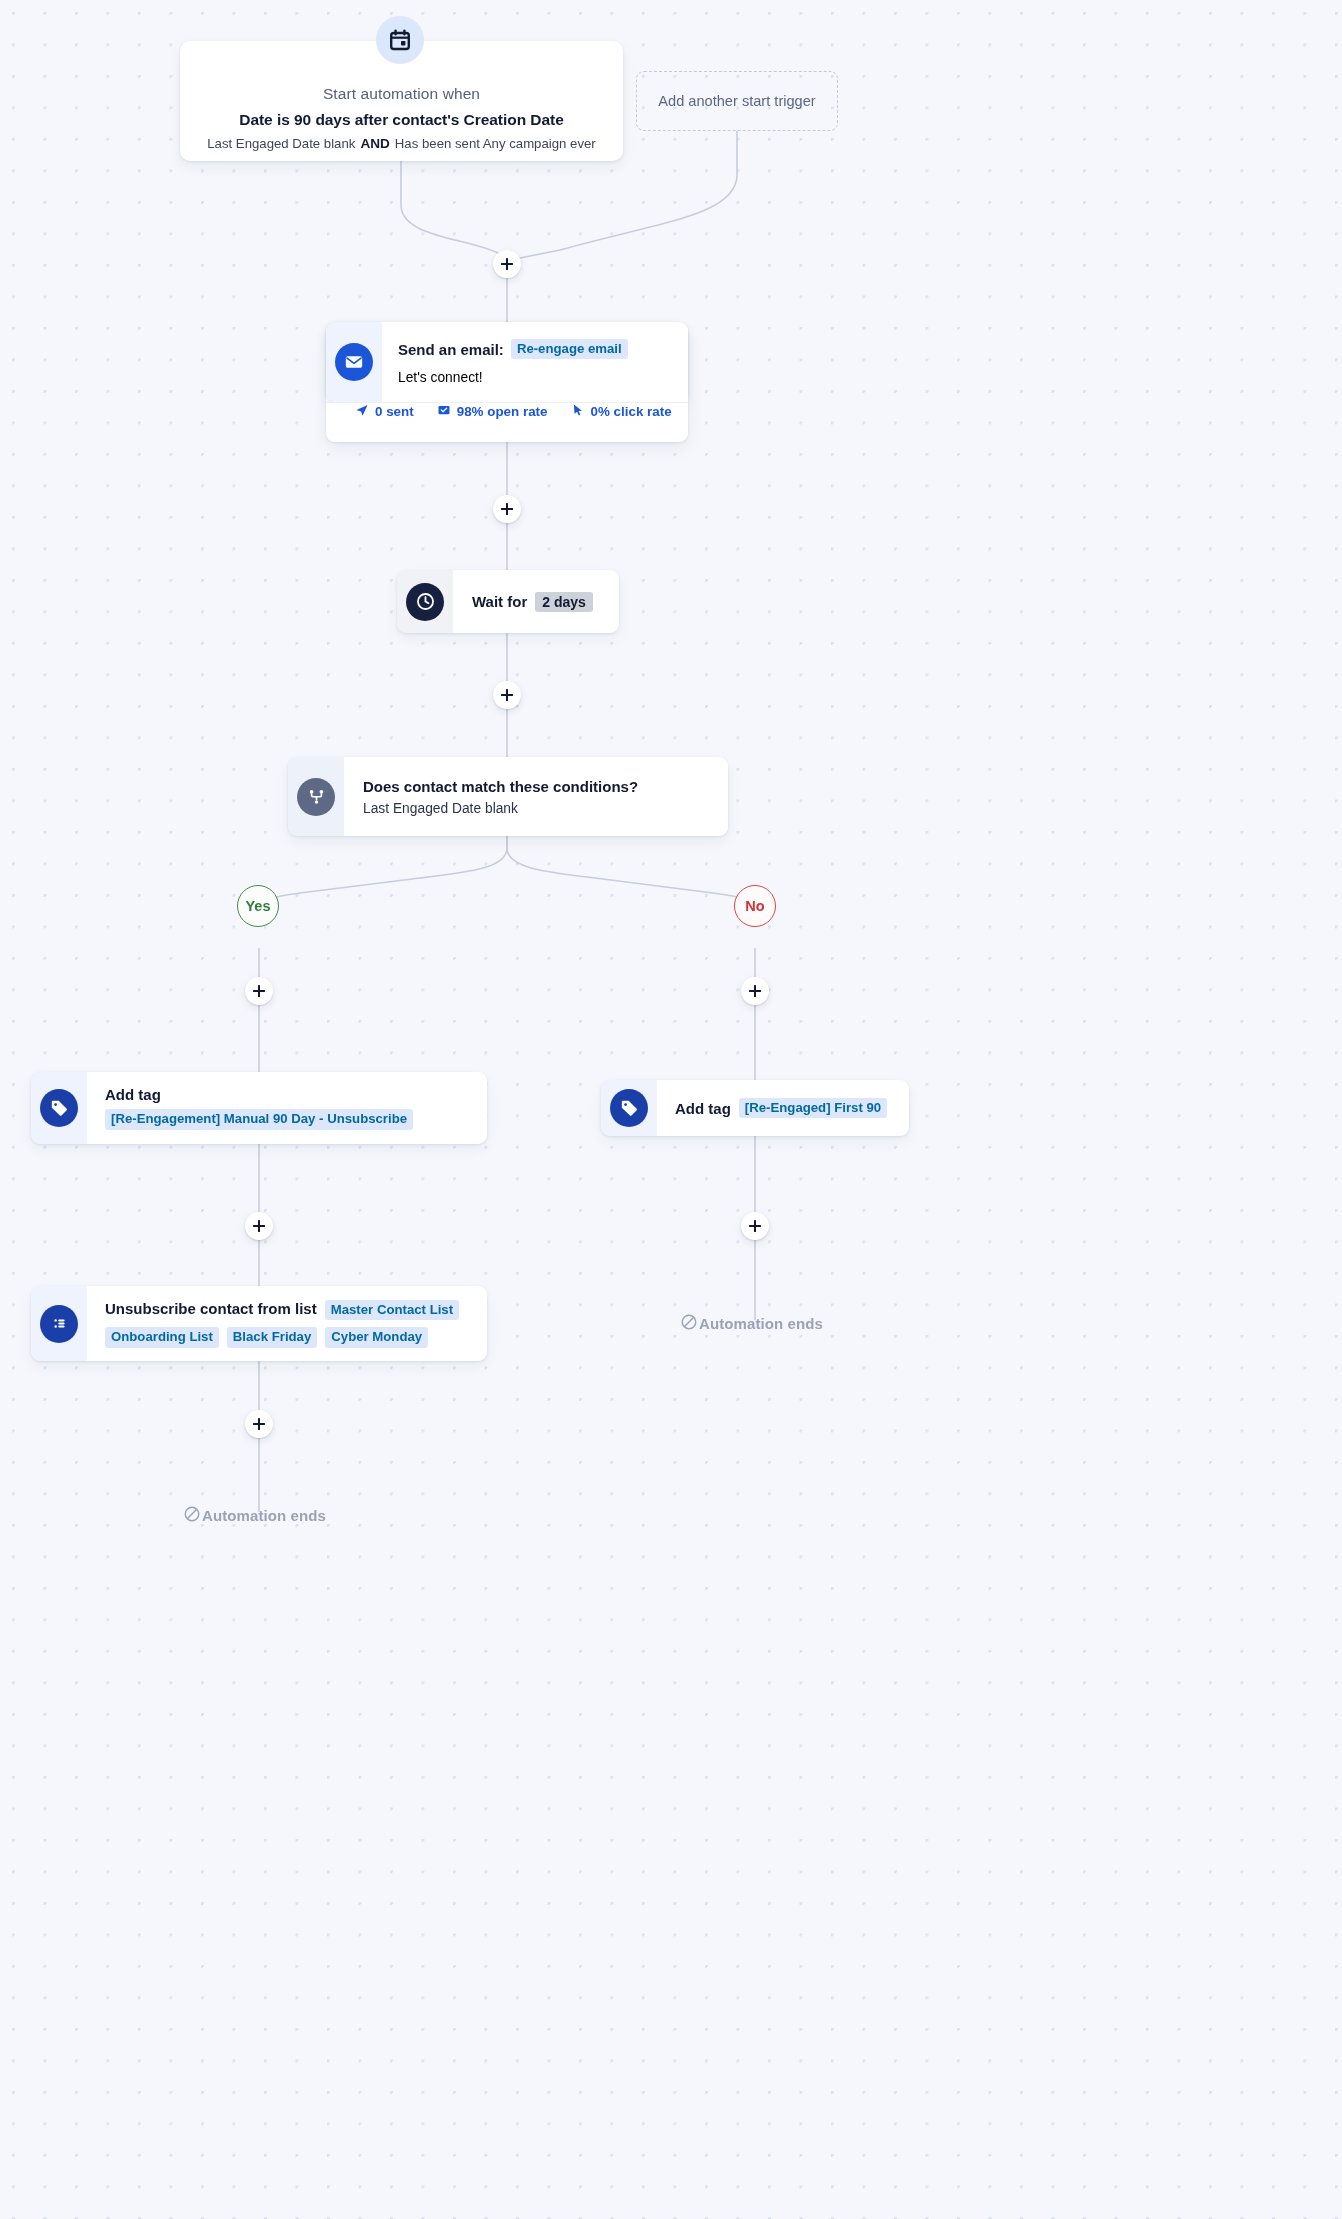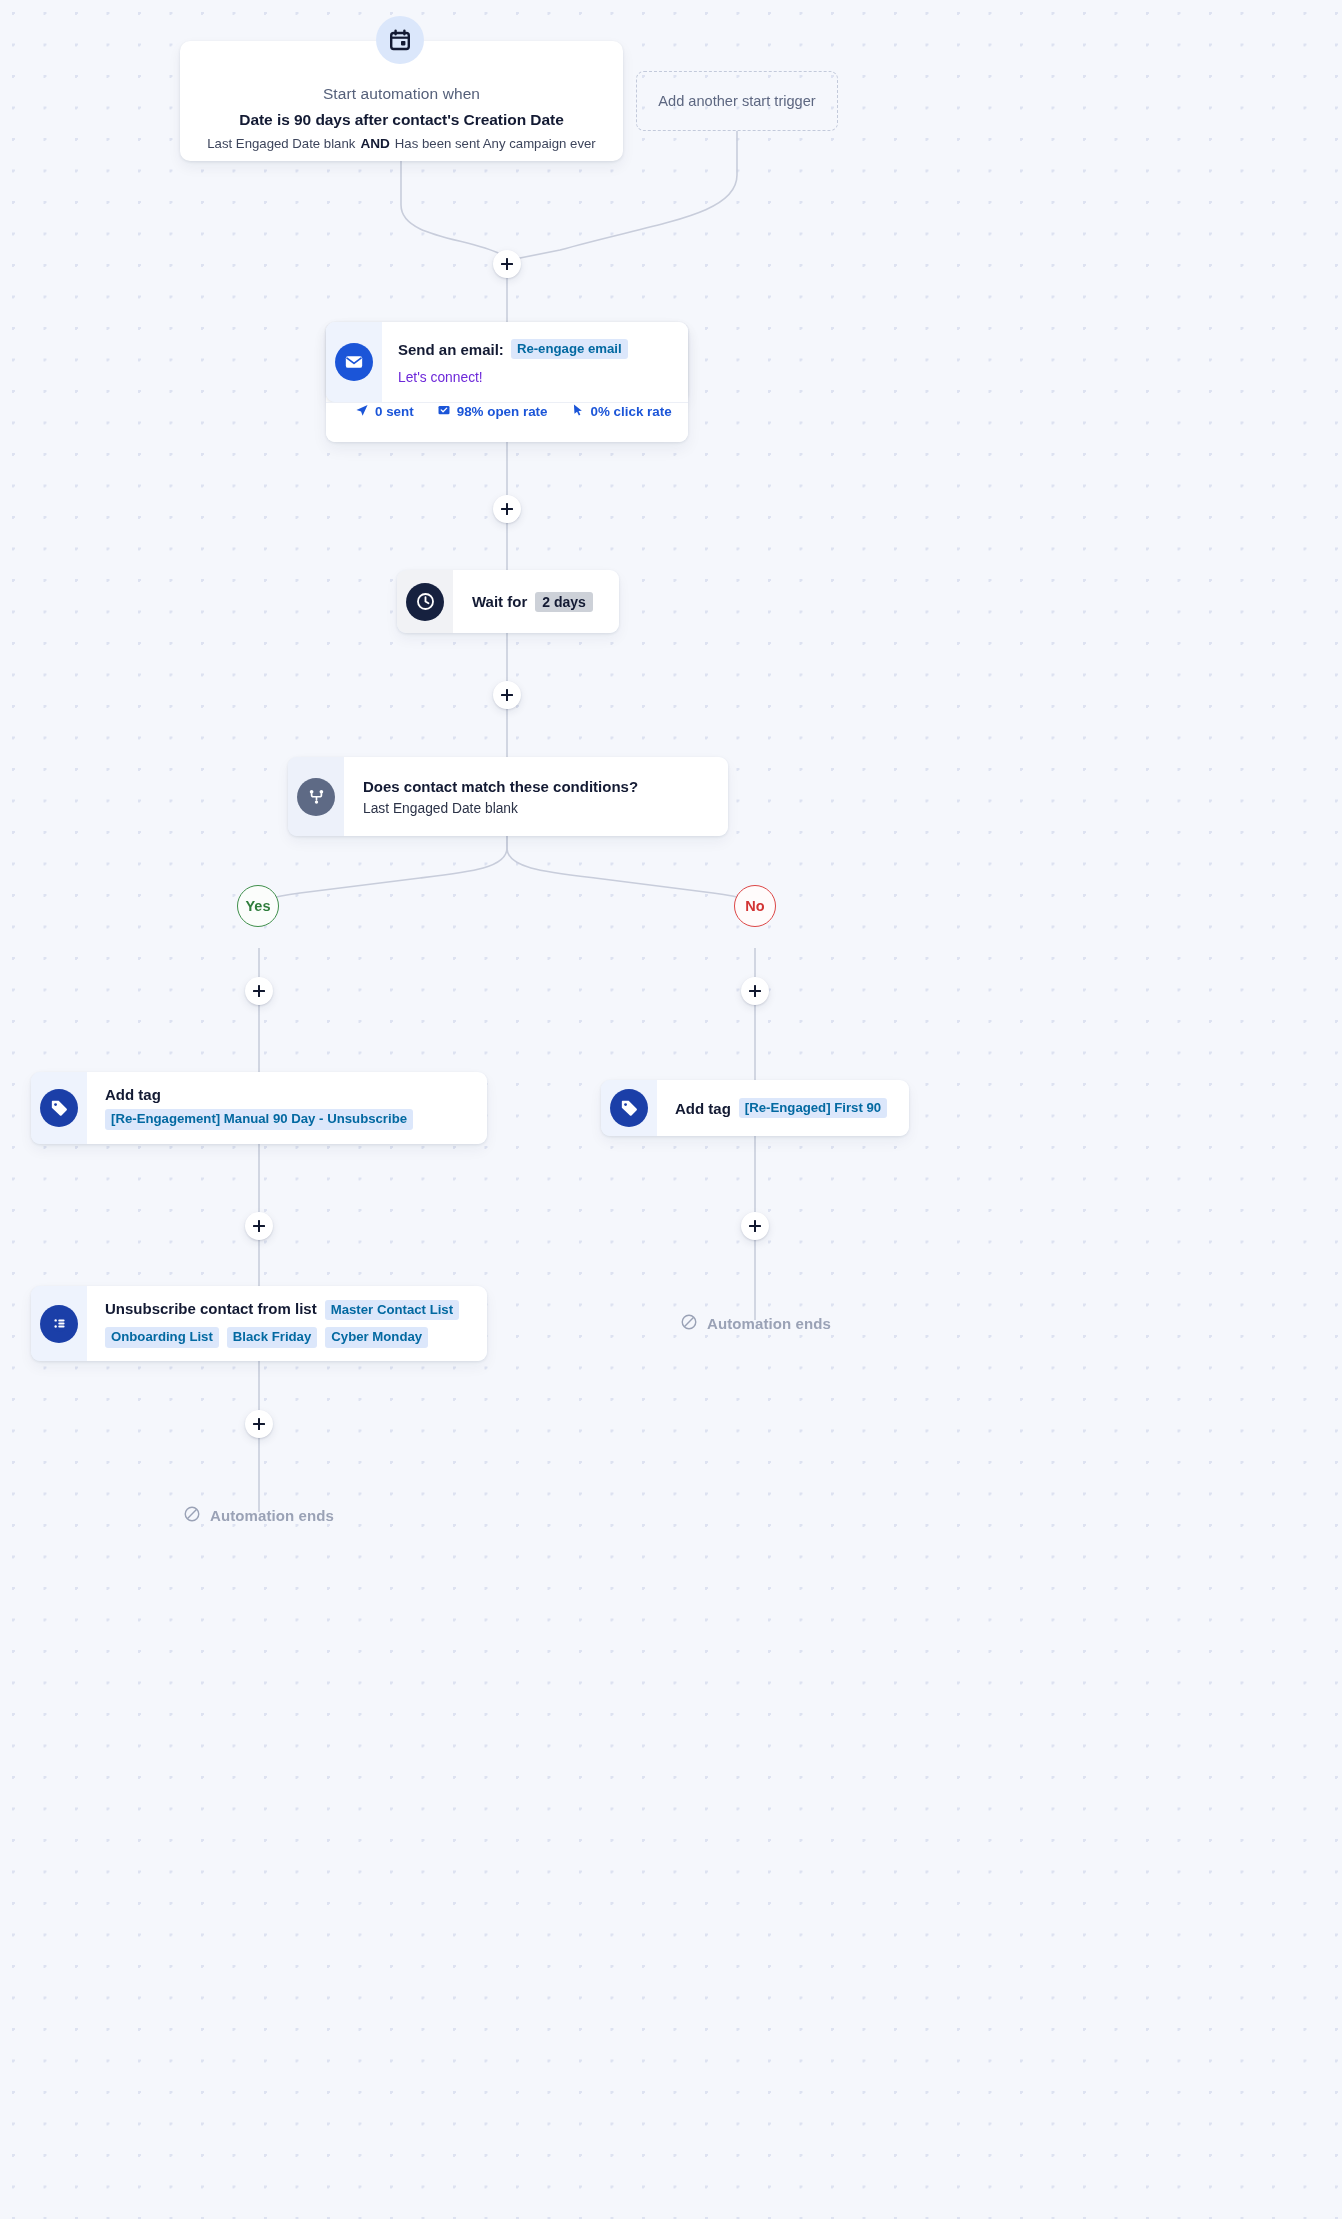--- a/index.html
+++ b/index.html
@@ -124,21 +124,21 @@
     box-shadow: 0 1px 3px rgba(24,35,70,.10), 0 7px 16px rgba(24,35,70,.06);
   }
   .email-title { font-size: 15px; font-weight: 700; color: #131a33; display: flex; align-items: center; gap: 7px; }
   .chip {
     display: inline-block;
     background: #dce7fb; color: #0369a1;
     border-radius: 3px; padding: 2px 6px;
     font-size: 13.2px; font-weight: 700; line-height: 1.25;
     white-space: nowrap;
   }
-  .email-pre { font-size: 13.8px; color: #6d28d9; margin-top: 5px; font-weight: 400; }
+  .email-pre { font-size: 13.8px; color: #000000; margin-top: 5px; font-weight: 400; }
   #email-stats {
     position: absolute; left: 326px; top: 402px; width: 362px; height: 40px;
     border-top: 1px solid #eceff6;
     display: flex; align-items: flex-start; gap: 23px;
     padding-left: 29px;
     font-size: 13.4px; font-weight: 700; color: #1b55d8;
     background: #ffffff; border-radius: 0 0 9px 9px;
   }
   #email-stats .stat { display: flex; align-items: center; gap: 6px; }
 
@@ -180,21 +180,21 @@
   .tag-inline { font-size: 15px; font-weight: 700; color: #131a33; display: flex; align-items: center; gap: 8px; }
 
   
   #unsub-card { left: 31px; top: 1286px; width: 456px; height: 75px; }
   #unsub-card .body-white { padding-left: 18px; }
   .unsub-line1 { font-size: 15px; font-weight: 700; color: #131a33; display: flex; align-items: flex-start; gap: 8px; }
   .unsub-line2 { margin-top: 7px; display: flex; gap: 8px; }
 
   
   .auto-end {
-    position: absolute; display: flex; align-items: center; gap: 9px;
+    position: absolute; display: flex; align-items: center; gap: 1px;
     font-size: 15px; font-weight: 700; color: #9aa2b6; letter-spacing: .1px;
   }
   #end-left  { left: 183px; top: 1505px; }
   #end-right { left: 680px; top: 1313px; }
 </style>
 </head>
 <body>
 
 <div id="canvas">
 

